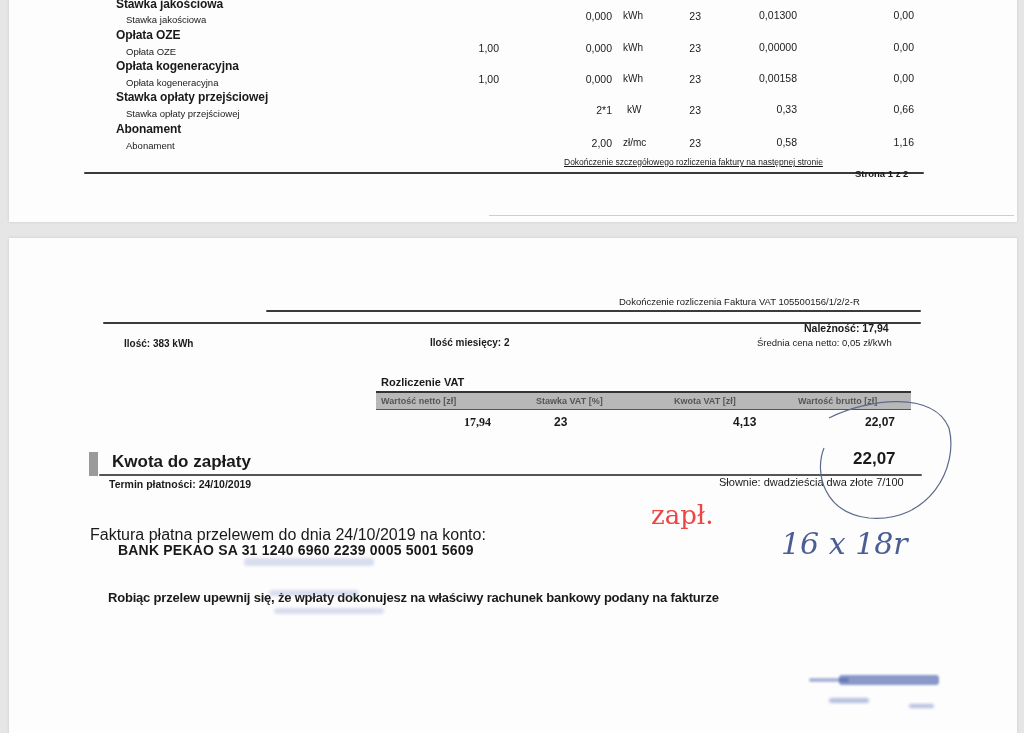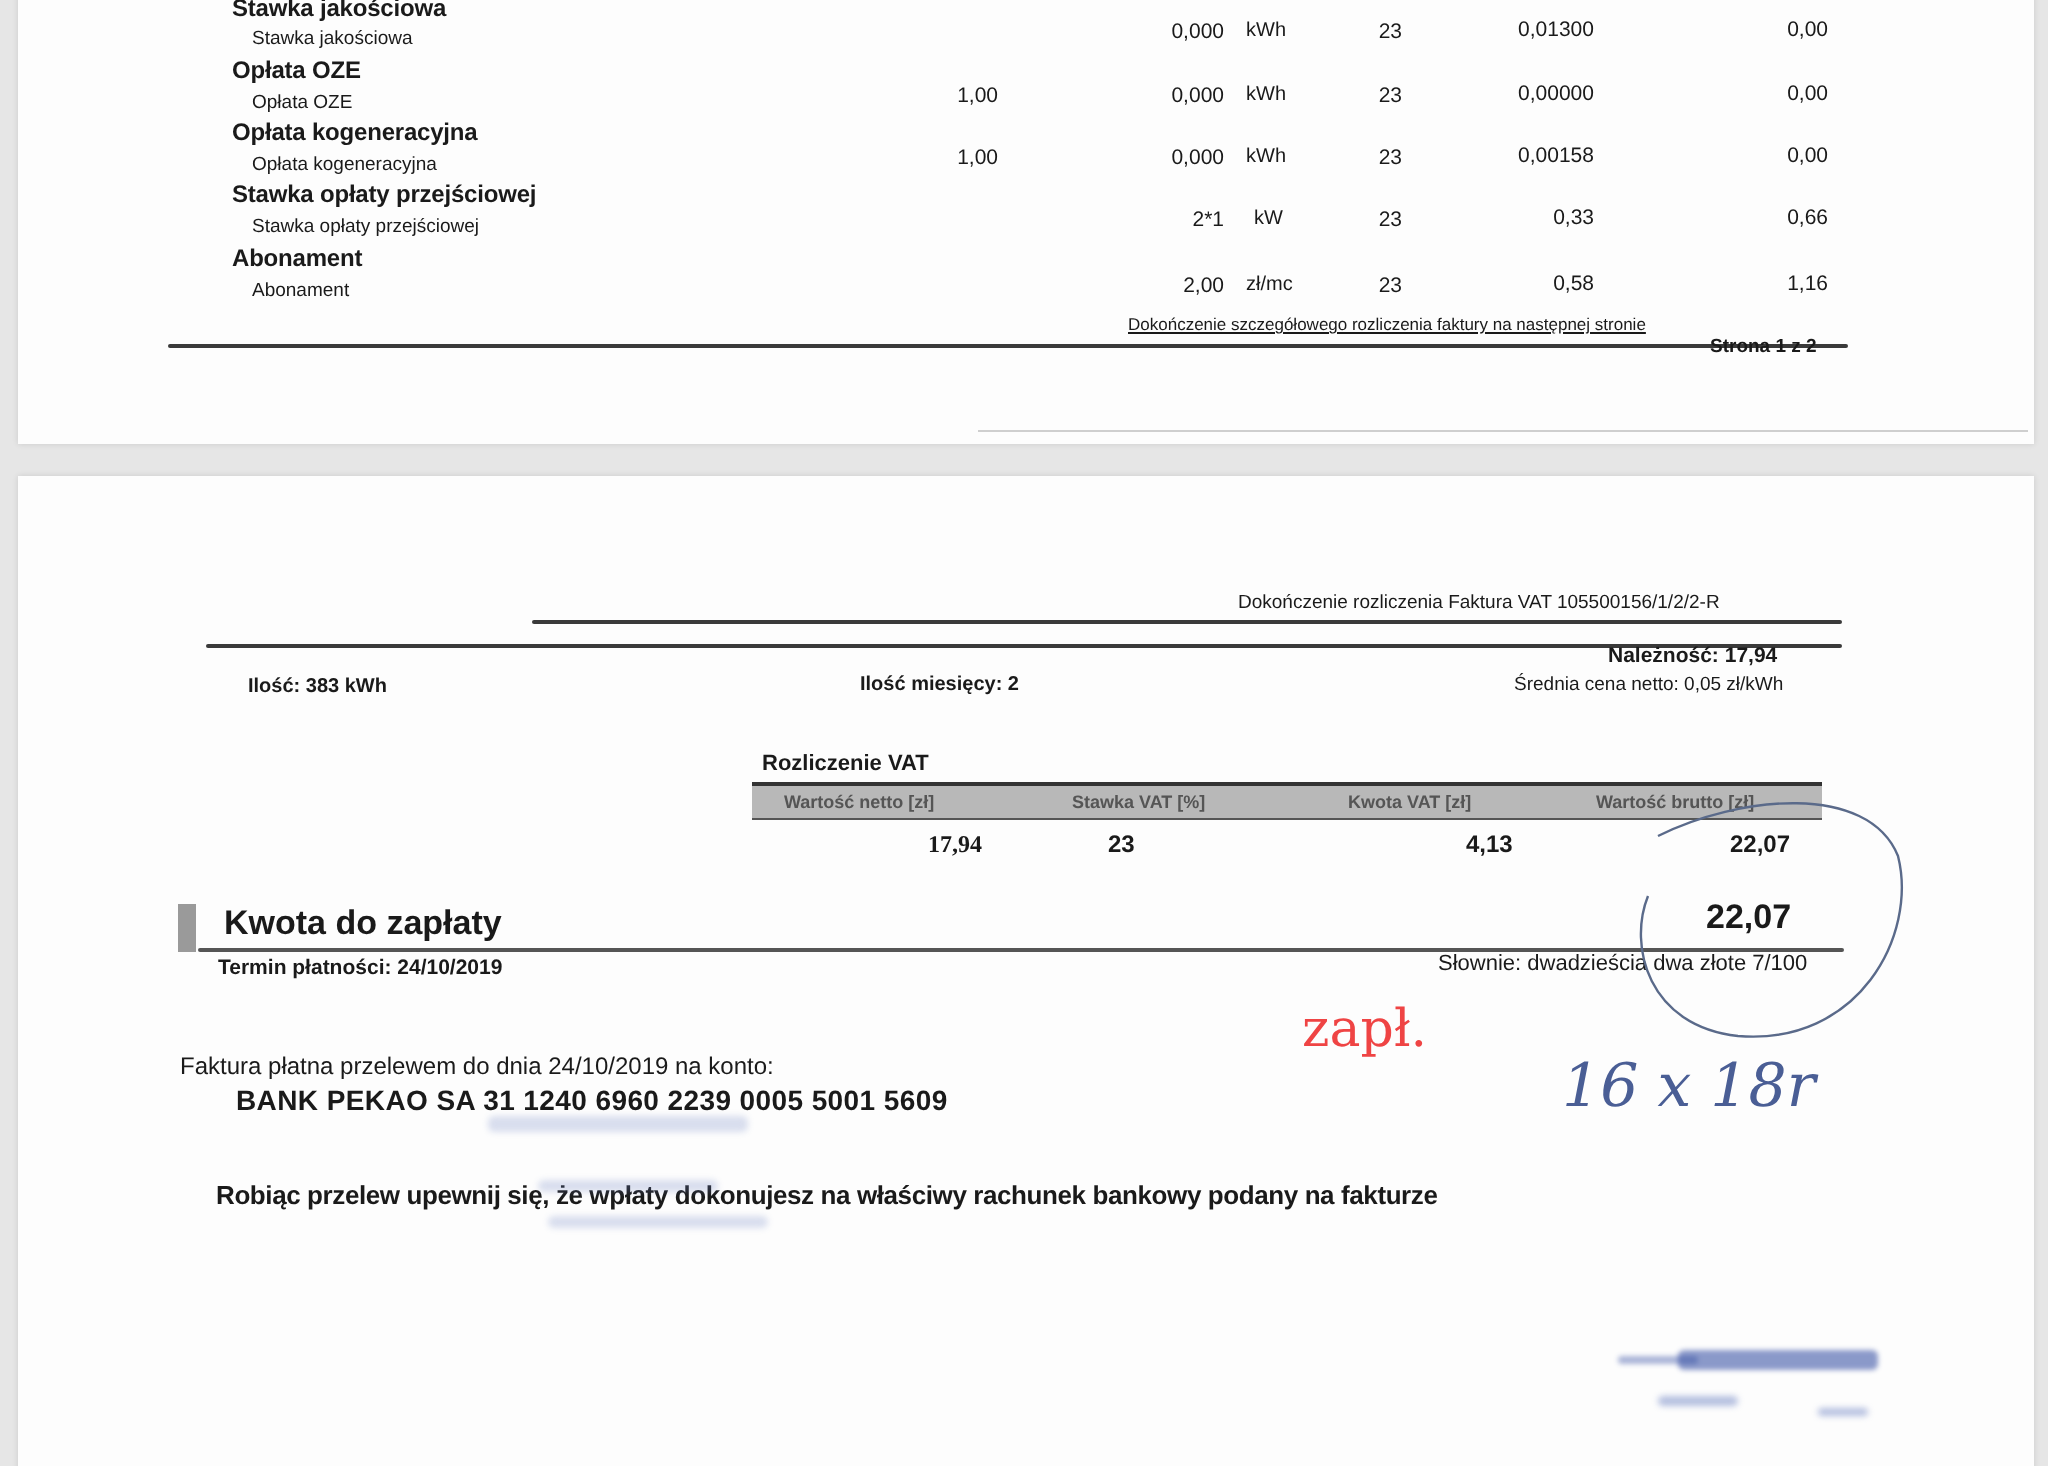--- a/index.html
+++ b/index.html
@@ -38,21 +38,21 @@
     .vat-title { font-size: 11px; font-weight: bold; }
     .vat-head {
       position: absolute; left: 367px; top: 153px; width: 535px; height: 19px;
       background: #b8b8b8; border-top: 2px solid #333; border-bottom: 1px solid #555;
     }
     .vat-head span { position: absolute; top: 3px; font-size: 9px; font-weight: bold; color: #555; }
     .vat-val { font-size: 12px; font-weight: bold; }
     .due-bar { position: absolute; left: 80px; top: 214px; width: 9px; height: 24px; background: #9a9a9a; }
     .due-title { font-size: 17px; font-weight: bold; }
     .due-amount { font-size: 17px; font-weight: bold; }
-    .pay-text { font-size: 12px; }
+    .pay-text { font-size: 16px; }
     .bank { font-size: 14px; font-weight: bold; letter-spacing: 0.2px; margin-left: 28px; }
     .warning { font-size: 13px; font-weight: bold; letter-spacing: -0.2px; }
     .words { font-size: 11px; }
     .hand { font-family: "DejaVu Serif", serif; color: #ef4444; }
     .stamp { position: absolute; background: #2e48a0; opacity: 0.55; border-radius: 3px; filter: blur(1.2px); }
     .stamp-faint { position: absolute; background: #6d82c2; opacity: 0.25; border-radius: 3px; filter: blur(1.5px); }
   </style>
 </head>
 <body>
 
@@ -111,21 +111,21 @@
   <div class="hr" style="left:257px; top:72px; width:655px; height:2px;"></div>
   <div class="hr" style="left:94px; top:84px; width:818px; height:2px;"></div>
 
   <div class="abs small-b" style="left:795px; top:84px; font-size:10.5px;">Należność: 17,94</div>
   <div class="abs small" style="left:748px; top:99px; font-size:9.5px;">Średnia cena netto: 0,05 zł/kWh</div>
   <div class="abs small-b" style="left:115px; top:100px;">Ilość: 383 kWh</div>
   <div class="abs small-b" style="left:421px; top:99px;">Ilość miesięcy: 2</div>
 
   <div class="abs vat-title" style="left:372px; top:138px;">Rozliczenie VAT</div>
   <div class="vat-head">
-    <span style="left:16px;">Wartość netto [zł]</span>
+    <span style="left:5px;">Wartość netto [zł]</span>
     <span style="left:160px;">Stawka VAT [%]</span>
     <span style="left:298px;">Kwota VAT [zł]</span>
     <span style="left:422px;">Wartość brutto [zł]</span>
   </div>
   <div class="abs vat-val" style="left:455px; top:177px;font-family:Liberation Serif, serif;">17,94</div>
   <div class="abs vat-val" style="left:545px; top:177px;">23</div>
   <div class="abs vat-val" style="left:724px; top:177px;">4,13</div>
   <div class="abs vat-val" style="left:856px; top:177px;">22,07</div>
 
   <div class="due-bar"></div>

